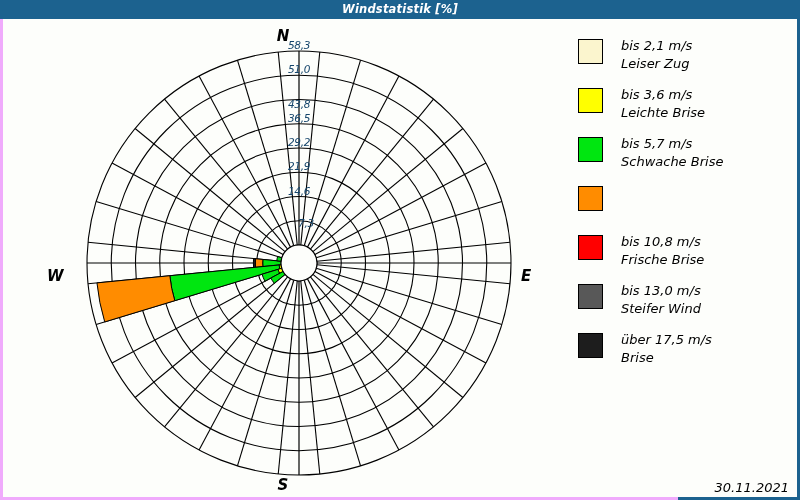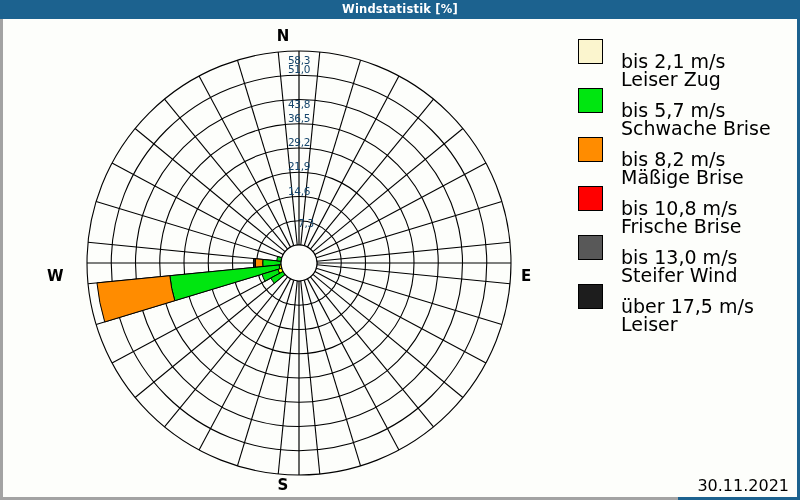--- a/index.html
+++ b/index.html
@@ -10,22 +10,23 @@
     width: 800px;
     height: 500px;
     background: #1c628f;
     font-family: "DejaVu Sans", sans-serif;
     overflow: hidden;
   }
   #app {
     position: relative;
     width: 678px;
     height: 500px;
-    background: #a3a3a3;
+    background: #f0abfc;
     box-sizing: border-box;
+    font-style: italic;
   }
   #titlebar {
     position: absolute;
     left: 0; top: 0;
     width: 800px;
     height: 19px;
     background: #1c628f;
     color: #ffffff;
     font-size: 11.5px;
     font-weight: bold;
@@ -88,33 +89,32 @@
   .legend-swatch {
     width: 25px;
     height: 25px;
     border: 1px solid #000000;
     box-sizing: border-box;
     flex: 0 0 auto;
     margin-top: 2px;
   }
   .legend-text {
     margin-left: 18px;
-    font-size: 19px;
+    font-size: 13px;
     color: #000000;
     line-height: 17.5px;
     font-family: "DejaVu Sans", sans-serif;
-    margin-top: 16px;
   }
   .legend-text div { white-space: nowrap; }
 
   #date-stamp {
     position: absolute;
     right: 8px;
     bottom: 2px;
-    font-size: 16px;
+    font-size: 13px;
     color: #000000;
     font-family: "DejaVu Sans", sans-serif;
   }
 </style>
 </head>
 <body>
 
 <div id="app">
 
   <div id="titlebar">
@@ -187,64 +187,67 @@
       <div class="compass-label" id="lbl-e">E</div>
 
       <div id="radial-ticks">
           <div class="radial-tick" style="left: 280px; top: 189.75px; margin-top: 8px;">7,3</div>
           <div class="radial-tick" style="left: 273px; top: 165.5px;">14,6</div>
           <div class="radial-tick" style="left: 273px; top: 141.25px;">21,9</div>
           <div class="radial-tick" style="left: 273px; top: 117px;">29,2</div>
           <div class="radial-tick" style="left: 273px; top: 92.75px;">36,5</div>
           <div class="radial-tick" style="left: 273px; top: 79px;">43,8</div>
           <div class="radial-tick" style="left: 273px; top: 44.25px;">51,0</div>
-          <div class="radial-tick" style="left: 273px; top: 20px; margin-top: 15px;">58,3</div>
+          <div class="radial-tick" style="left: 273px; top: 20px;">58,3</div>
         </div>
     </div>
 
     <div id="legend">
         <div class="legend-row">
           <div class="legend-swatch" style="background: rgb(251, 245, 206);"></div>
           <div class="legend-text">
             <div>bis 2,1 m/s</div>
             <div>Leiser Zug</div>
           </div>
         </div>
         <div class="legend-row">
+          <div class="legend-swatch" style="background: rgb(255, 255, 0);"></div>
+          <div class="legend-text">
+            <div>bis 3,6 m/s</div>
+            <div>Leichte Brise</div>
+          </div>
+        </div>
+        <div class="legend-row">
           <div class="legend-swatch" style="background: rgb(0, 230, 16);"></div>
           <div class="legend-text">
             <div>bis 5,7 m/s</div>
             <div>Schwache Brise</div>
           </div>
         </div>
         <div class="legend-row">
           <div class="legend-swatch" style="background: rgb(255, 140, 0);"></div>
-          <div class="legend-text">
-            <div>bis 8,2 m/s</div>
-            <div>Mäßige Brise</div>
-          </div>
         </div>
         <div class="legend-row">
           <div class="legend-swatch" style="background: rgb(255, 0, 0);"></div>
           <div class="legend-text">
             <div>bis 10,8 m/s</div>
             <div>Frische Brise</div>
           </div>
         </div>
         <div class="legend-row">
           <div class="legend-swatch" style="background: rgb(88, 88, 88);"></div>
           <div class="legend-text">
             <div>bis 13,0 m/s</div>
             <div>Steifer Wind</div>
           </div>
         </div>
         <div class="legend-row">
           <div class="legend-swatch" style="background: rgb(29, 29, 29);"></div>
           <div class="legend-text">
             <div>über 17,5 m/s</div>
-            <div>Leiser</div>
+            <div>Brise</div>
           </div>
         </div>
       </div>
 
     <div id="date-stamp">30.11.2021</div>
   </div>
 </div>
 
 </body></html>

